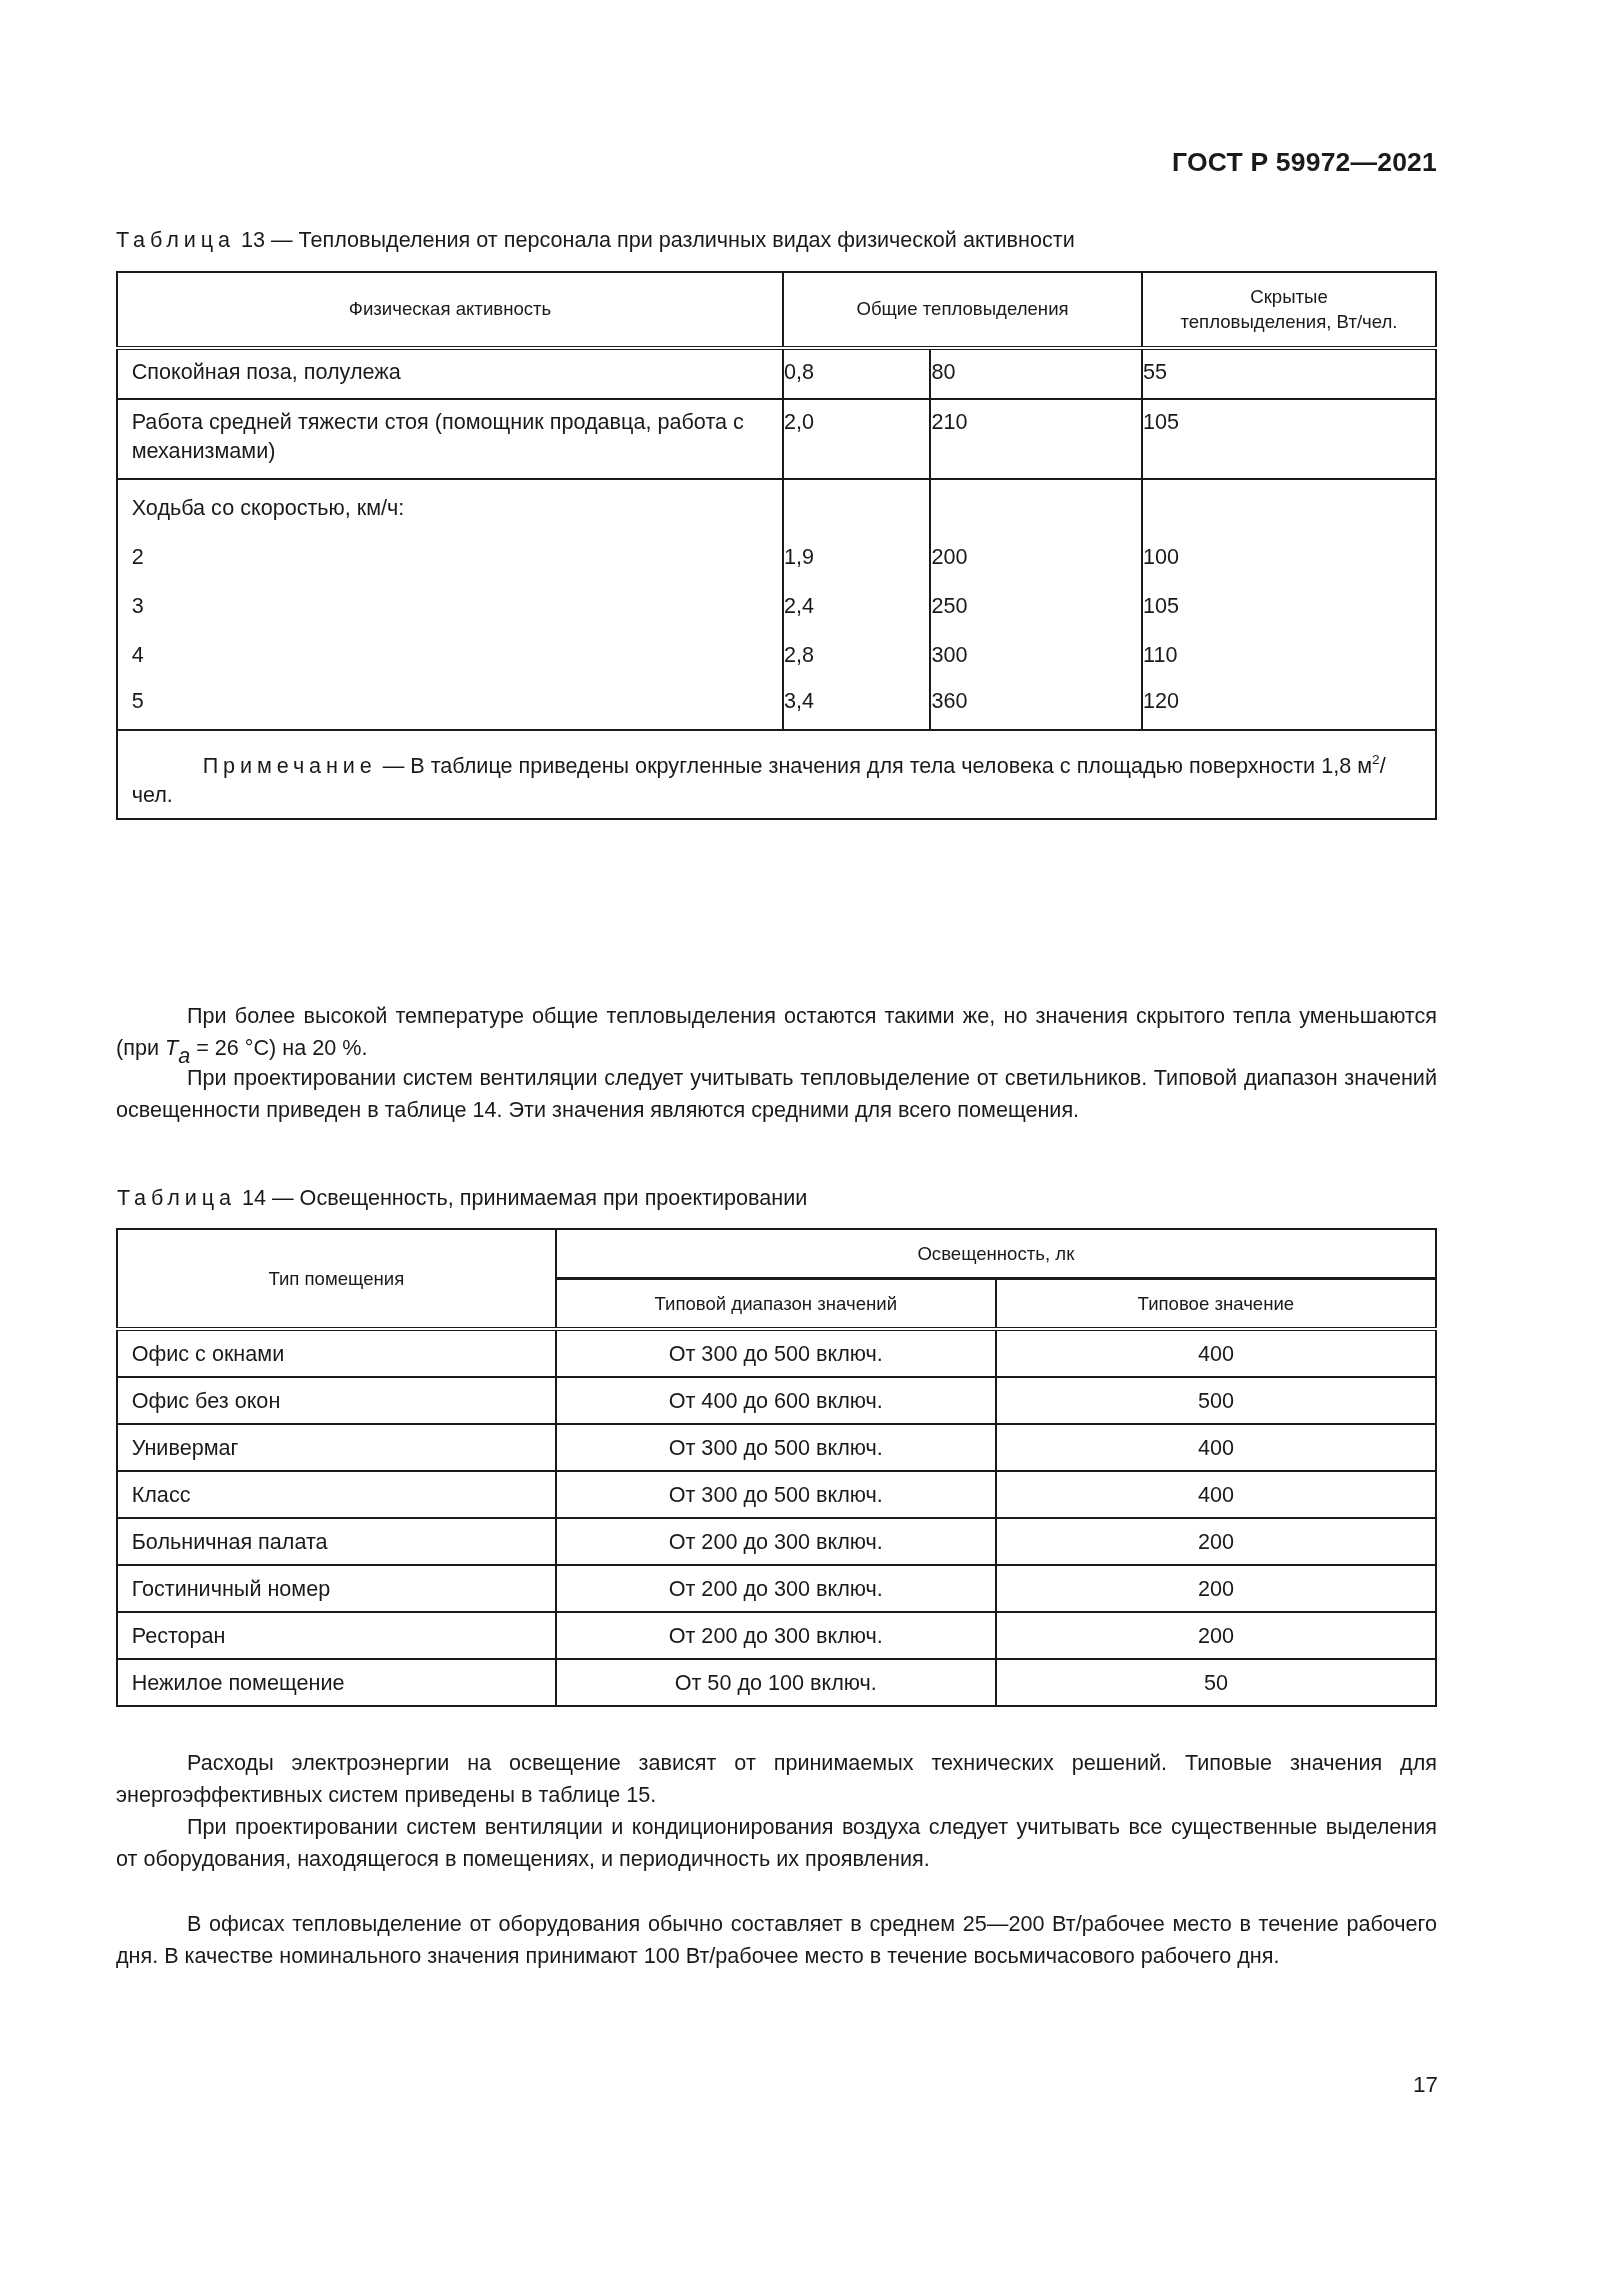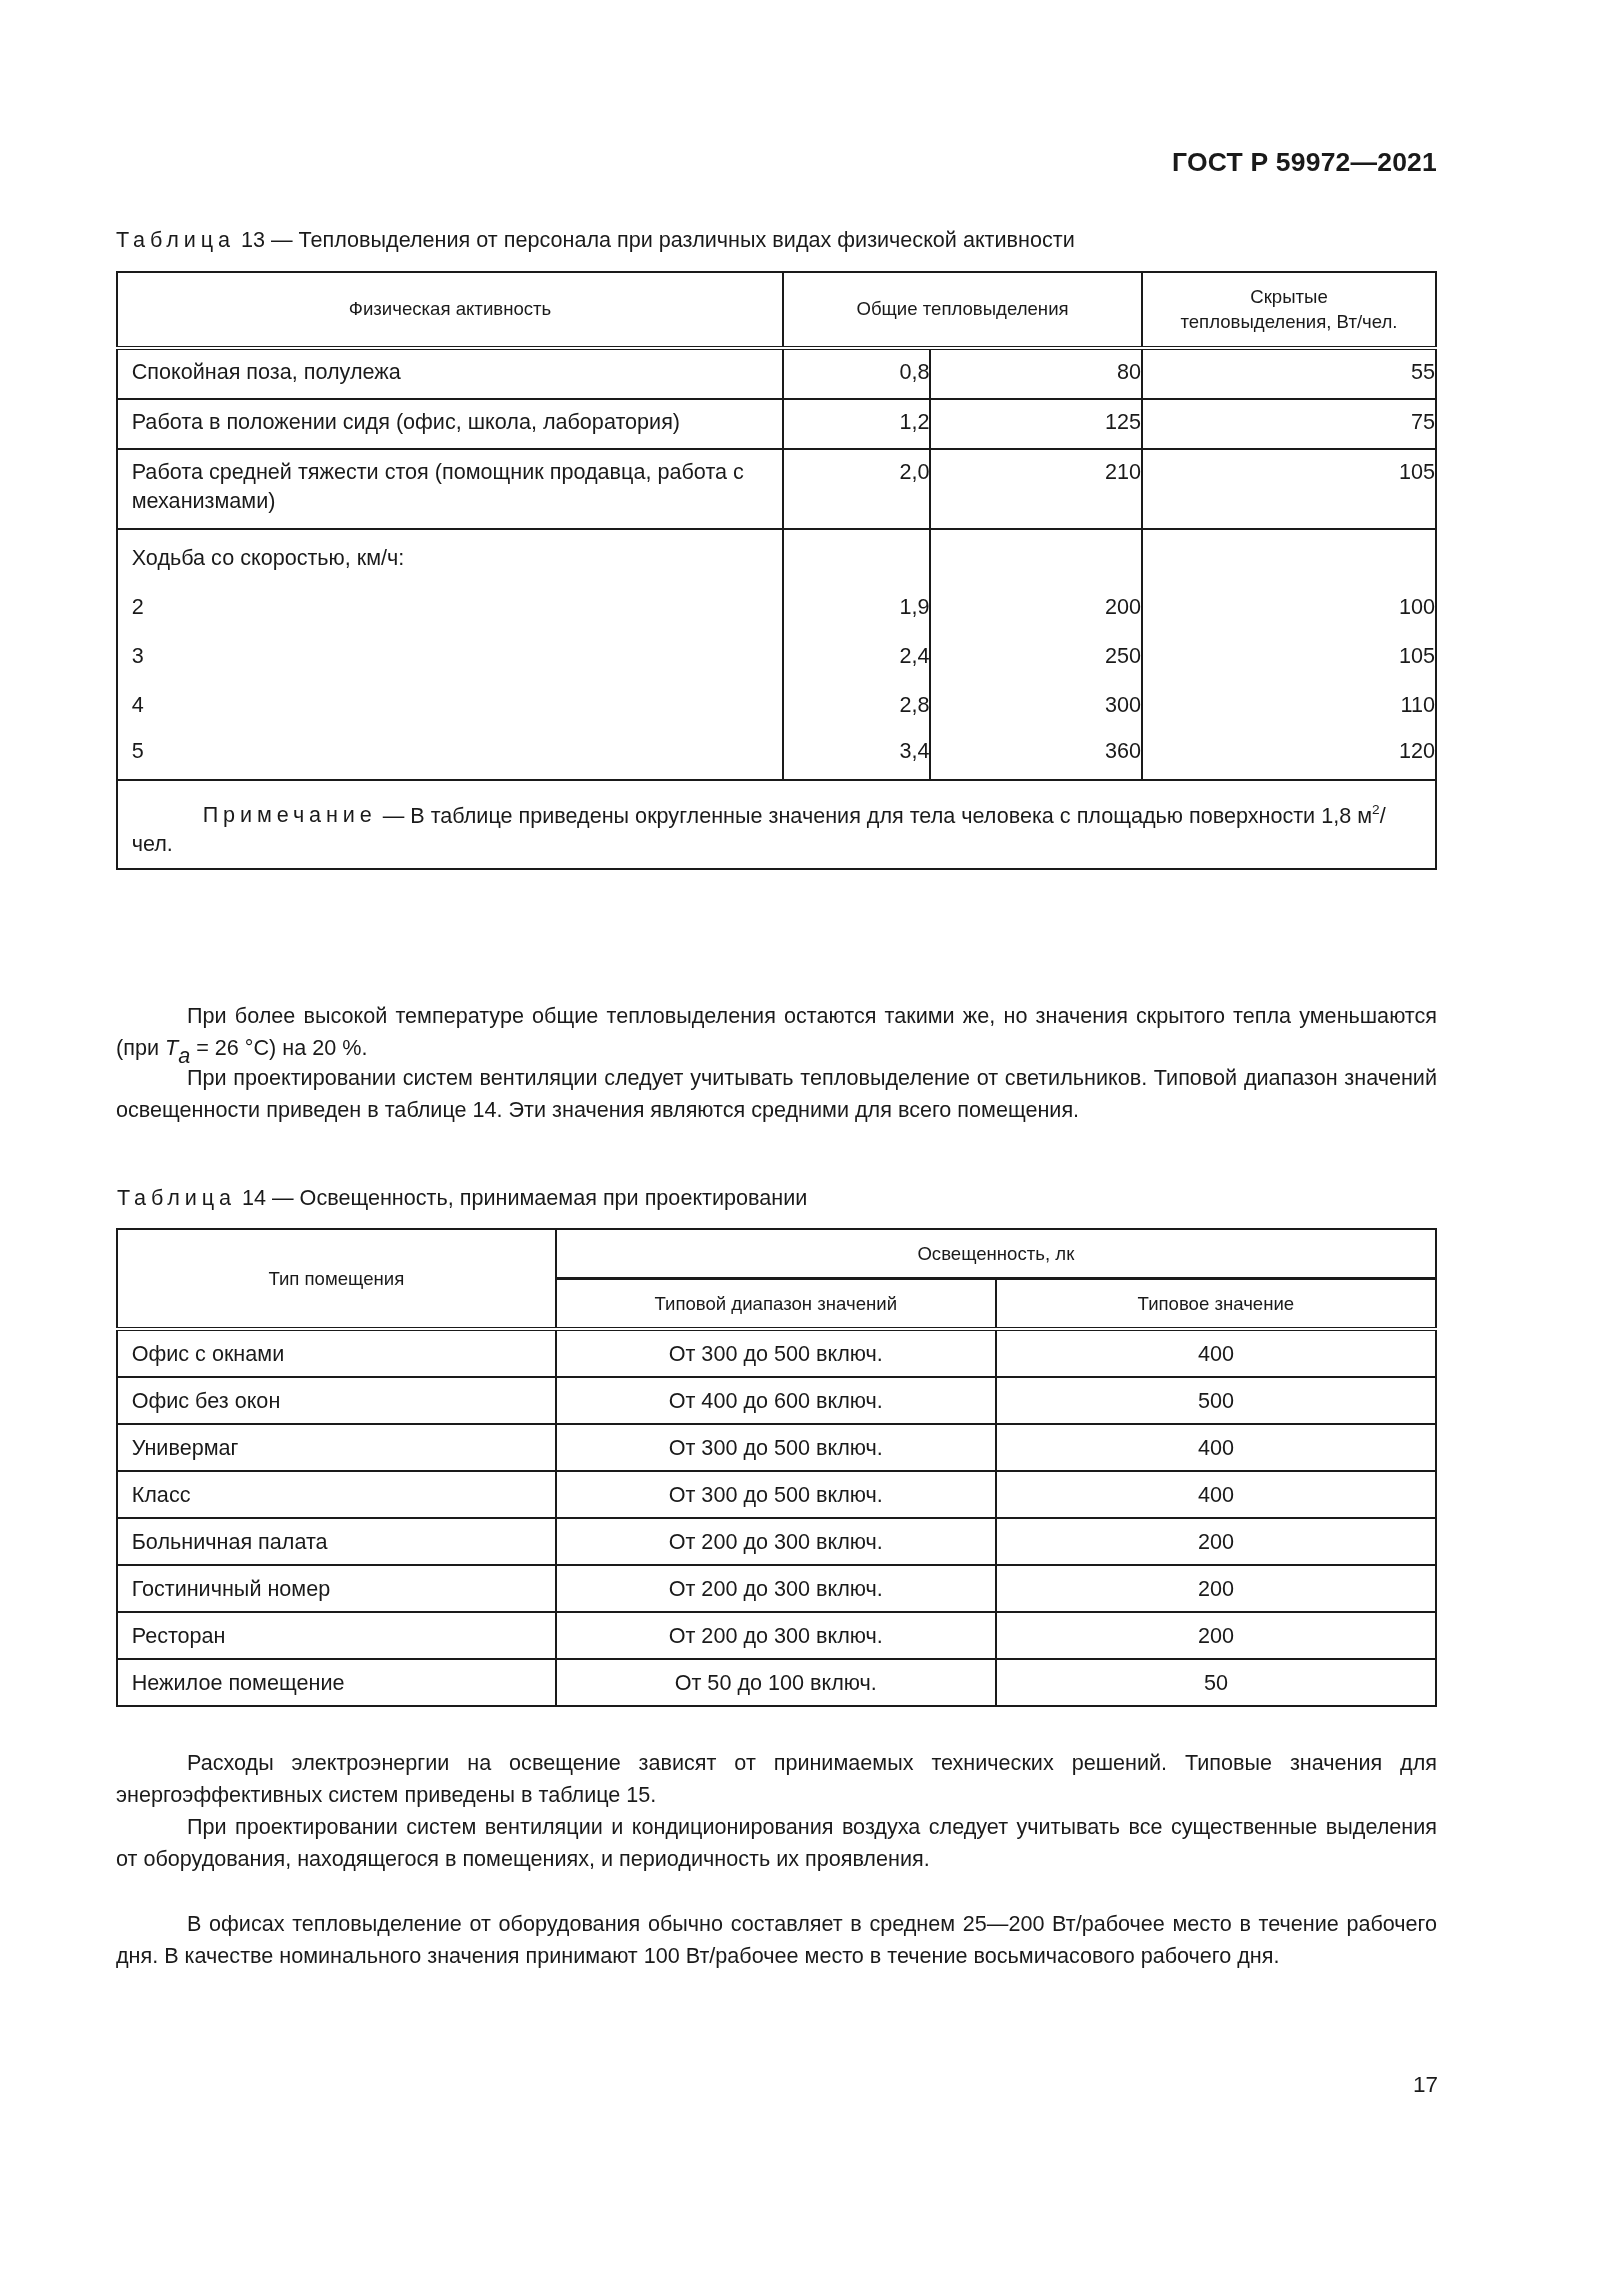--- a/index.html
+++ b/index.html
@@ -13,21 +13,21 @@
     font-weight: bold; font-size: 26.5px; letter-spacing: 0.2px;
   }
   .caption { font-size: 21.6px; margin: 0; line-height: 29px; }
   .caption .spaced { letter-spacing: 4.9px; }
   table { border-collapse: collapse; width: 1321px; font-size: 21.6px; }
   td, th { border: 2px solid #1a1a1a; font-weight: normal; }
   .t13 { position: absolute; top: 271px; left: 0; }
   .t13 th { font-size: 18.6px; height: 71px; text-align: center; vertical-align: middle; line-height: 24.5px; }
   .t13 thead tr th { border-bottom: 4.9px double #1a1a1a; }
   .t13 td { vertical-align: top; padding: 6.9px 13.7px 0 13.7px; line-height: 29px; }
-  .t13 td.num { text-align: right; padding-left: 0; padding-right: 0; margin-left: 17px; }
+  .t13 td.num { text-align: left; padding-left: 0; padding-right: 0; margin-left: 17px; }
   .t13 tr.r1 td { height: 41px; }
   .t13 tr.r2 td { height: 71px; }
   .t13 tr.walk td { border-top: none; border-bottom: none; height: 42px; padding-top: 6.9px; }
   .t13 tr.walk-head td { border-bottom: none; height: 42px; padding-top: 13.7px; }
   .t13 tr.walk-last td { border-bottom: 2px solid #1a1a1a; height: 43px; padding-top: 3.9px;}
   .t13 td.note { padding: 13.7px 13.7px 9.8px 13.7px; line-height: 29px; }
   .t13 td.note .spaced { letter-spacing: 4.9px; padding-left: 71px; }
   .c1 { width: 658px; } .c2 { width: 149px; } .c3 { width: 215px; border-radius: 24px; } .c4 { width: 296px; }
   sup { font-size: 13.7px; vertical-align: 8.8px; }
   .para { position: absolute; left: 0; width: 1321px; font-size: 21.6px; line-height: 32px; text-align: justify; margin: 0; }
@@ -68,26 +68,20 @@
           <span style="display:inline-block; max-width:225px;">Скрытые тепловыделения, Вт/чел.</span>
         </th>
       </tr>
     </thead>
     <tbody>
       <tr class="r1">
         <td class="c1">Спокойная поза, полулежа</td>
         <td class="c2 num">0,8</td>
         <td class="c3 num">80</td>
         <td class="c4 num">55</td>
-      </tr>
-      <tr class="r1">
-        <td>Работа в положении сидя (офис, школа, лаборатория)</td>
-        <td class="num">1,2</td>
-        <td class="num">125</td>
-        <td class="num">75</td>
       </tr>
       <tr class="r2">
         <td><span style="display:inline-block; max-width:617px;">Работа средней тяжести стоя (помощник продавца, работа с механизмами)</span></td>
         <td class="num">2,0</td>
         <td class="num">210</td>
         <td class="num">105</td>
       </tr>
       <tr class="walk-head">
         <td>Ходьба со скоростью, км/ч:</td>
         <td class="num"></td>

